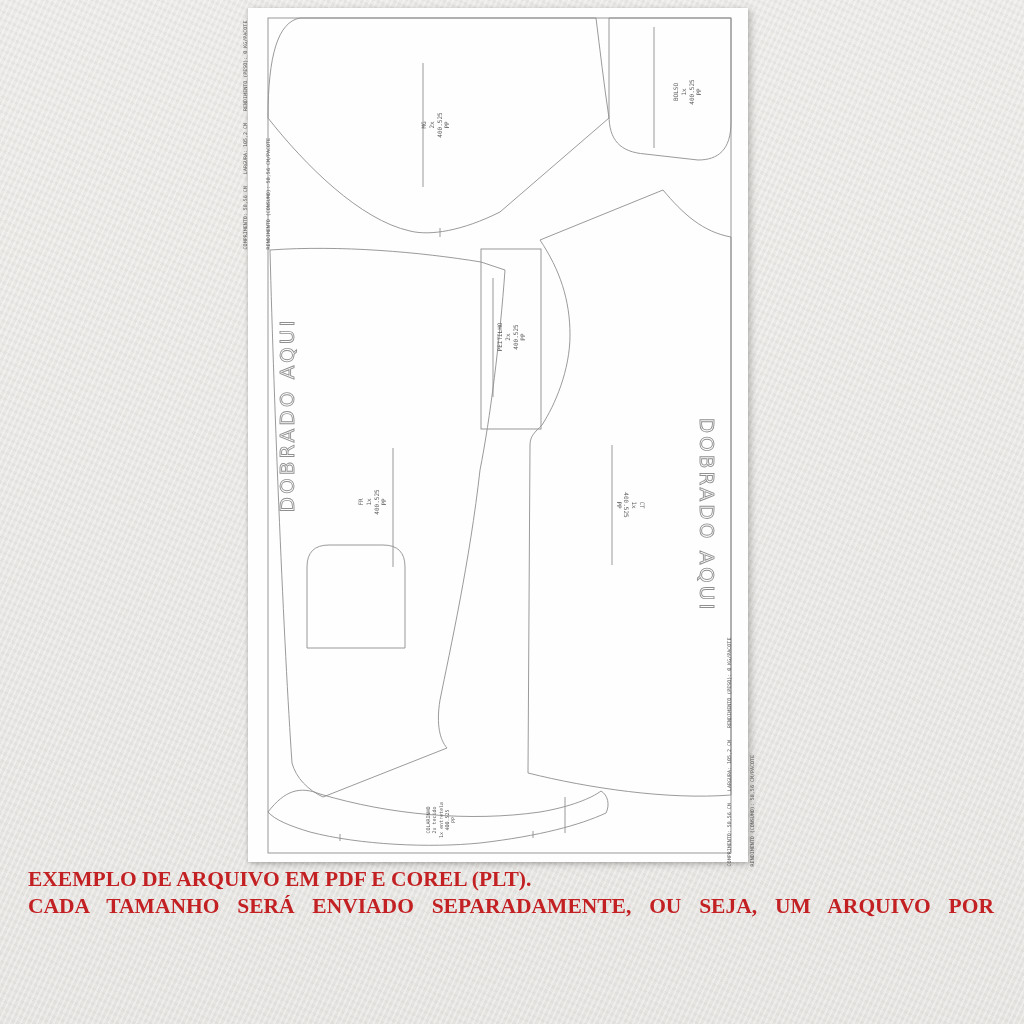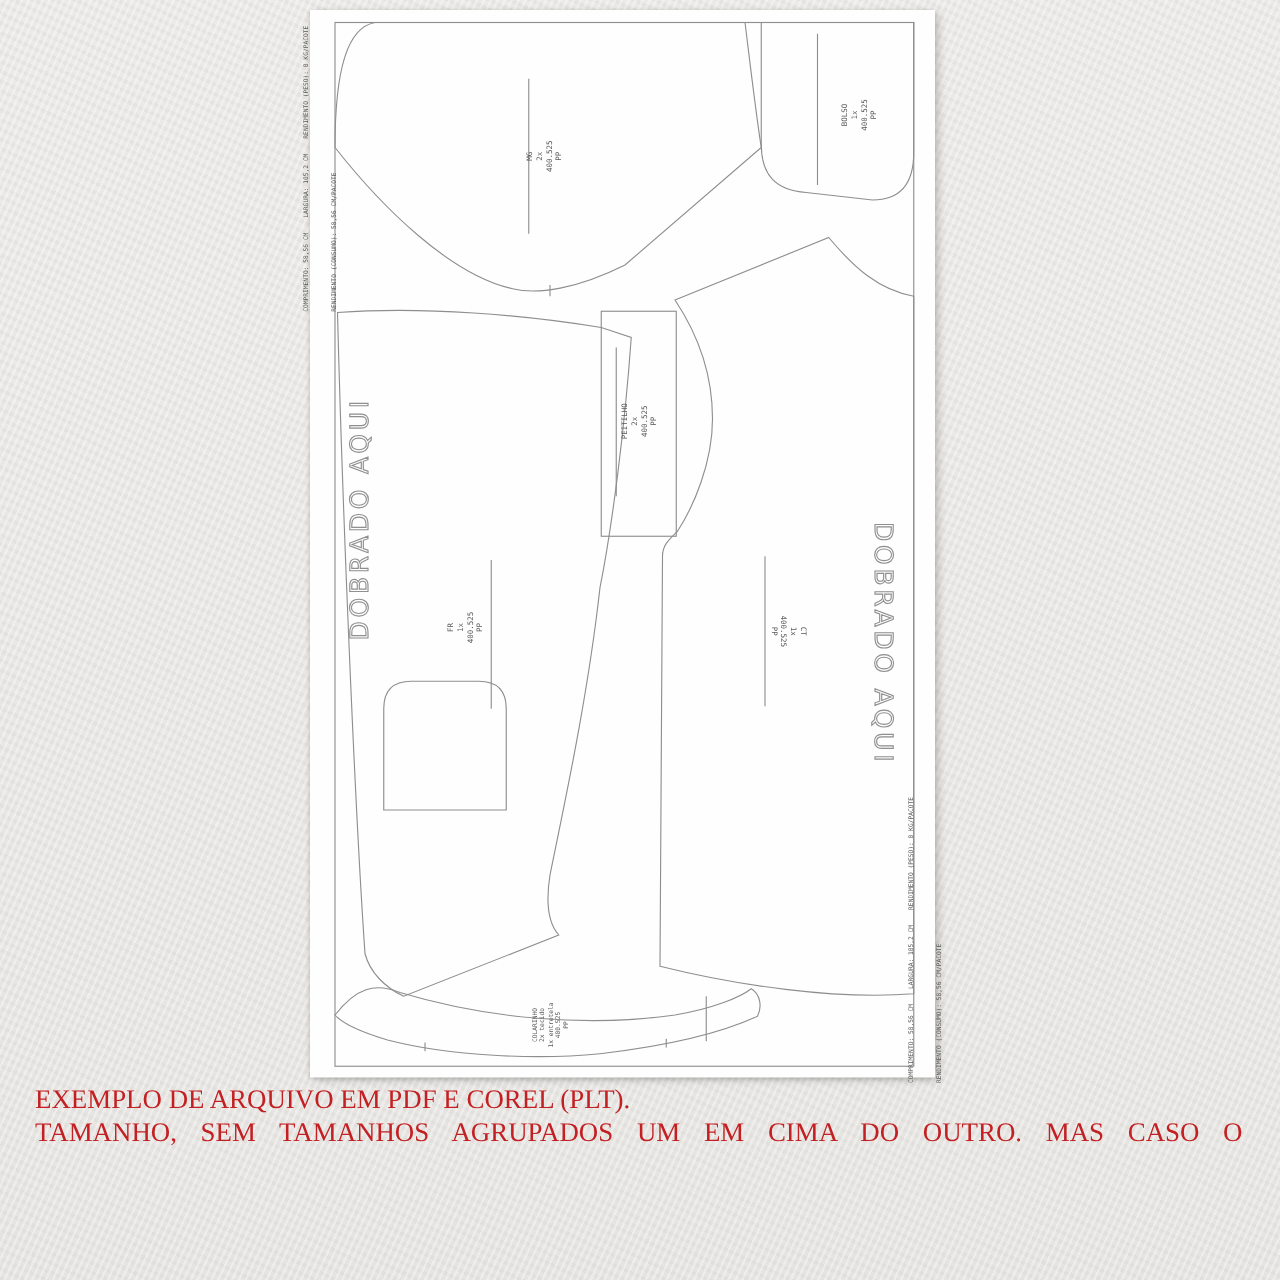--- a/index.html
+++ b/index.html
@@ -35,21 +35,21 @@
   .fold.cw{transform:translate(-50%,-50%) rotate(90deg);}
   
   .edge{
     position:absolute;font-family:"DejaVu Sans Mono",monospace;font-size:5px;
     line-height:1.5;color:#5a5a5a;white-space:pre;text-align:left;
     transform:translate(-50%,-50%) rotate(-90deg);
   }
   
   .caption{
     position:absolute;left:28px;top:866px;width:966px;
-    font-family:"Liberation Serif",serif;font-weight:400;font-size:21.5px;
+    font-family:"Liberation Serif",serif;font-weight:700;font-size:21.5px;
     line-height:1.27;color:#c32023;
   }
   .caption .just{text-align:justify;text-align-last:justify;}
 </style>
 </head>
 <body>
 
 <div class="sheet">
   <svg width="500" height="854" viewBox="0 0 500 854">
     <g fill="none" stroke="#8e8e8e" stroke-width="0.9">
@@ -127,14 +127,14 @@
     <div>COLARINHO</div>
     <div>2x tecido</div>
     <div>1x entretela</div>
     <div>400.525</div>
     <div>PP</div>
   </div>
 </div>
 
 <div class="caption" style="color: rgb(195, 32, 35);">
   <div>EXEMPLO DE ARQUIVO EM PDF E COREL (PLT).</div>
-  <div class="just">TAMANHO, SEM TAMANHOS AGRUPADOS UM EM CIMA DO OUTRO. MAS CASO O</div>
+  <div class="just">CADA TAMANHO SERÁ ENVIADO SEPARADAMENTE, OU SEJA, UM ARQUIVO POR</div>
 </div>
 
 </body></html>

